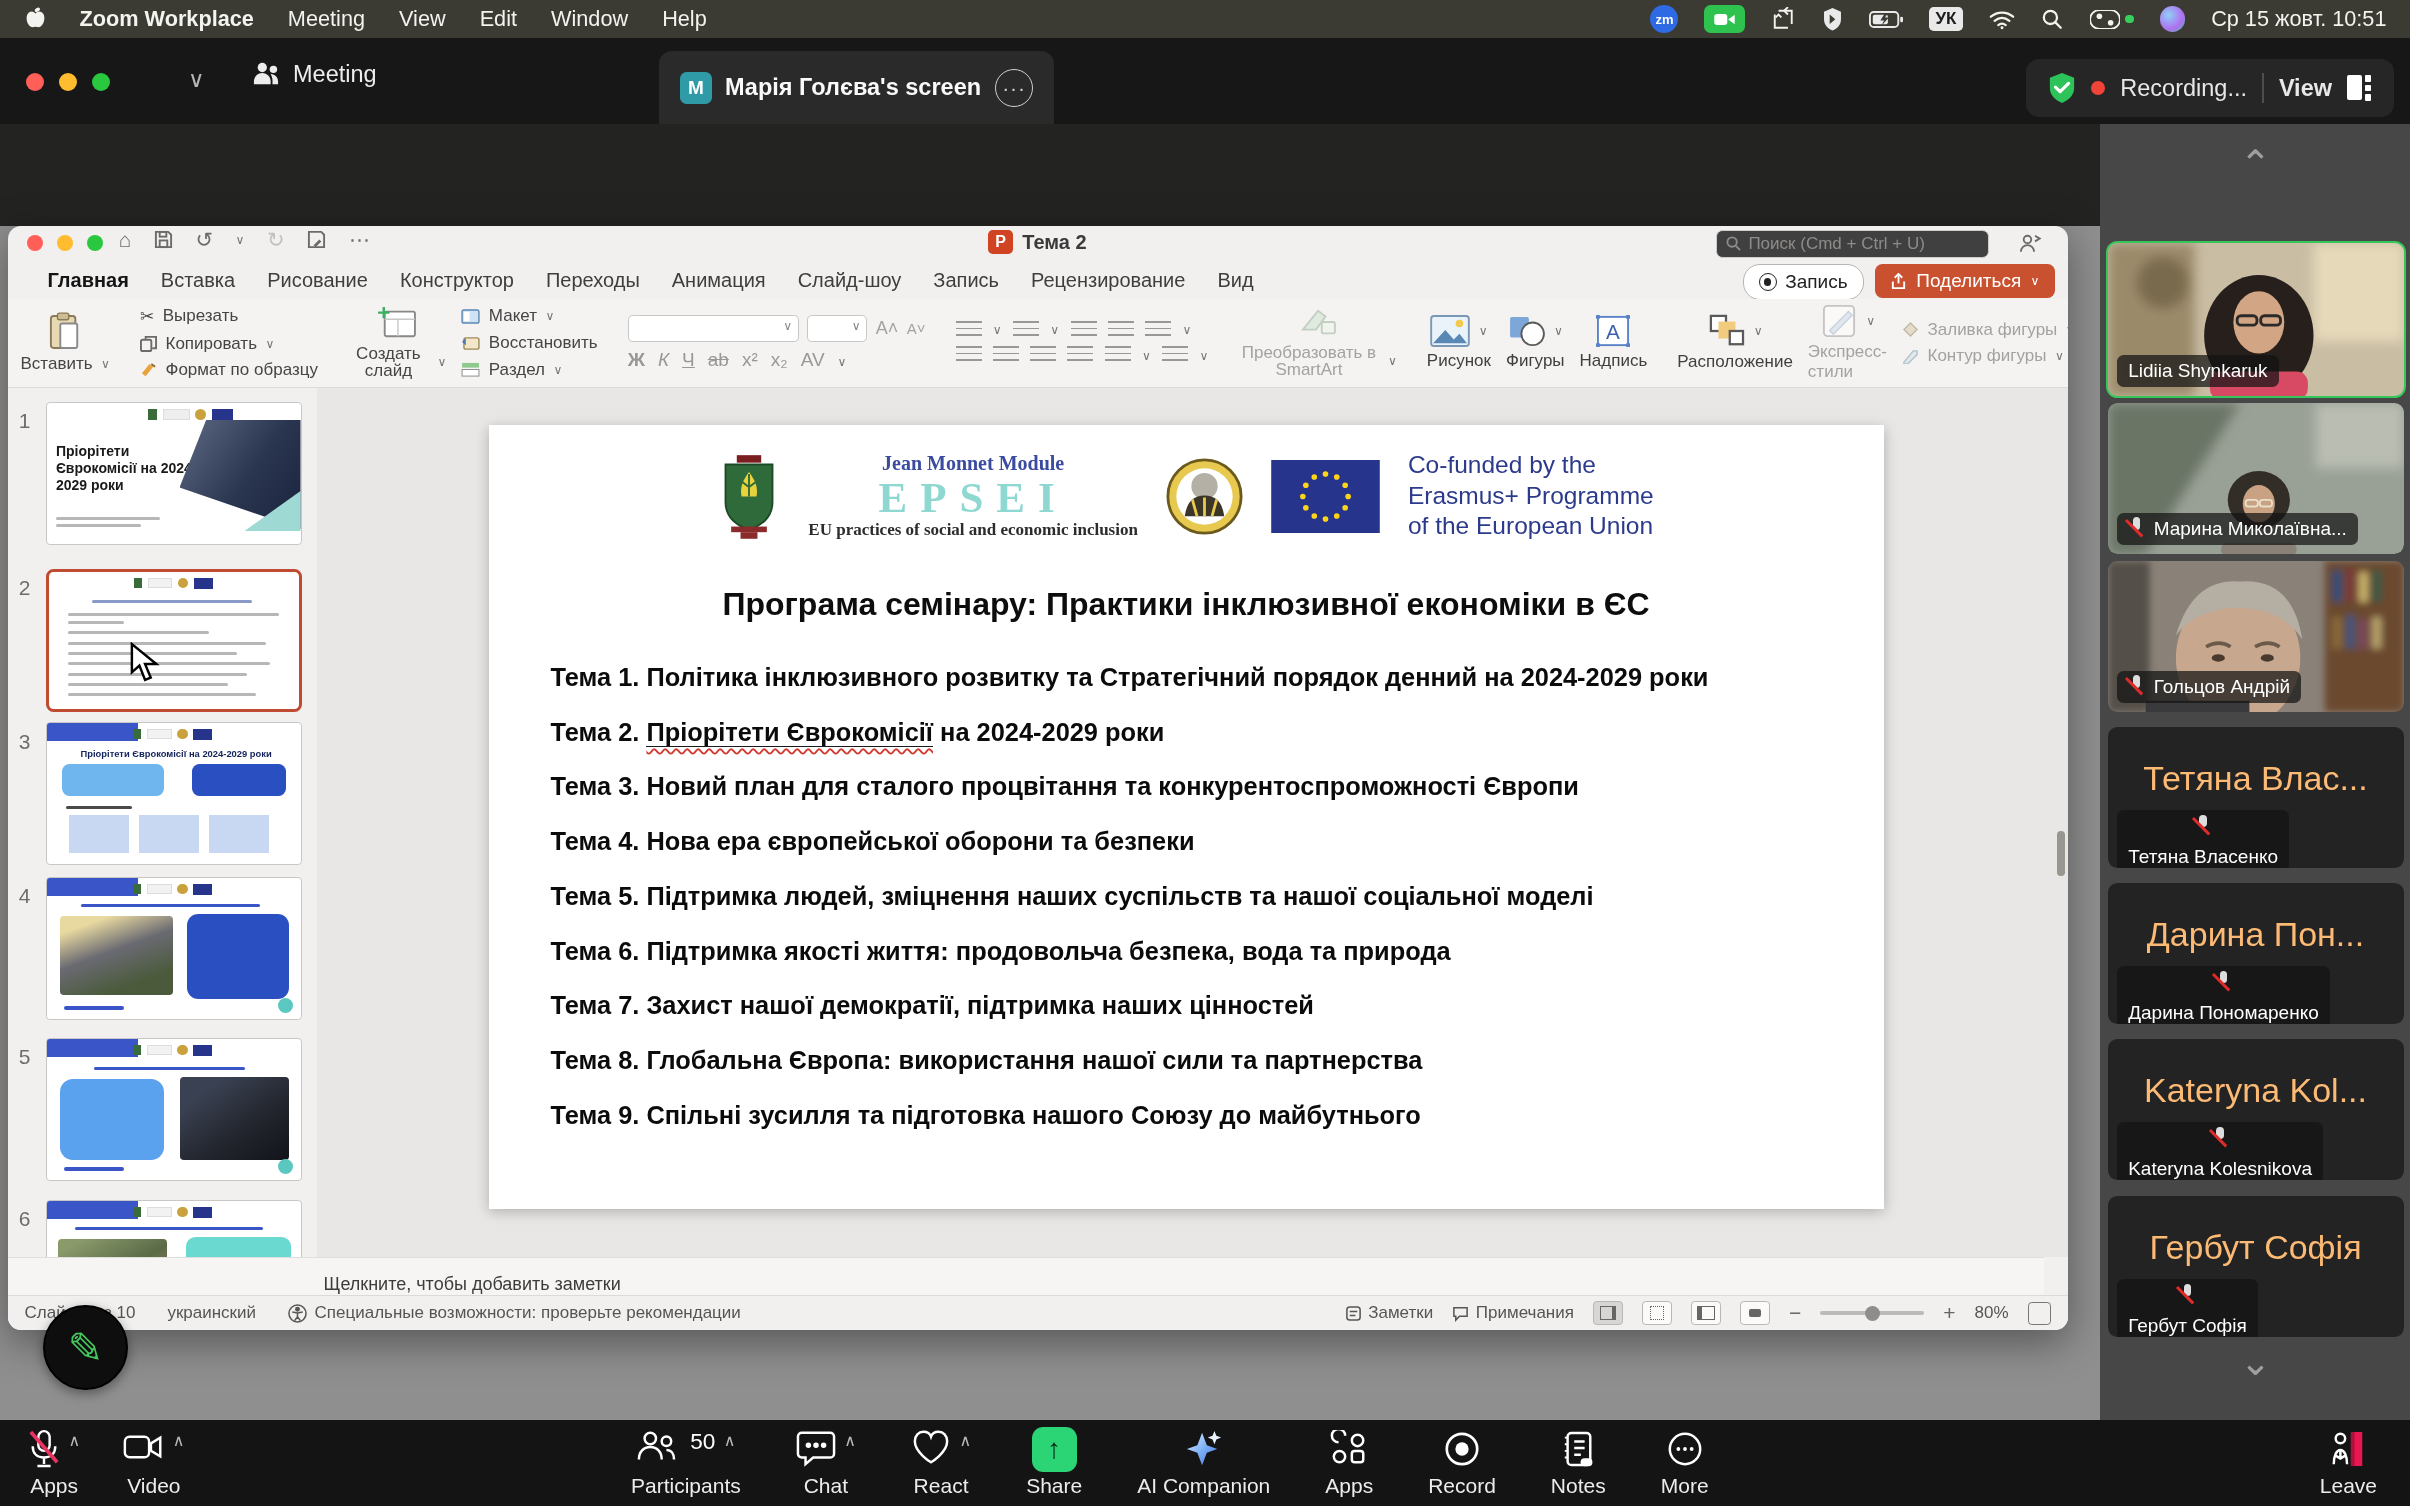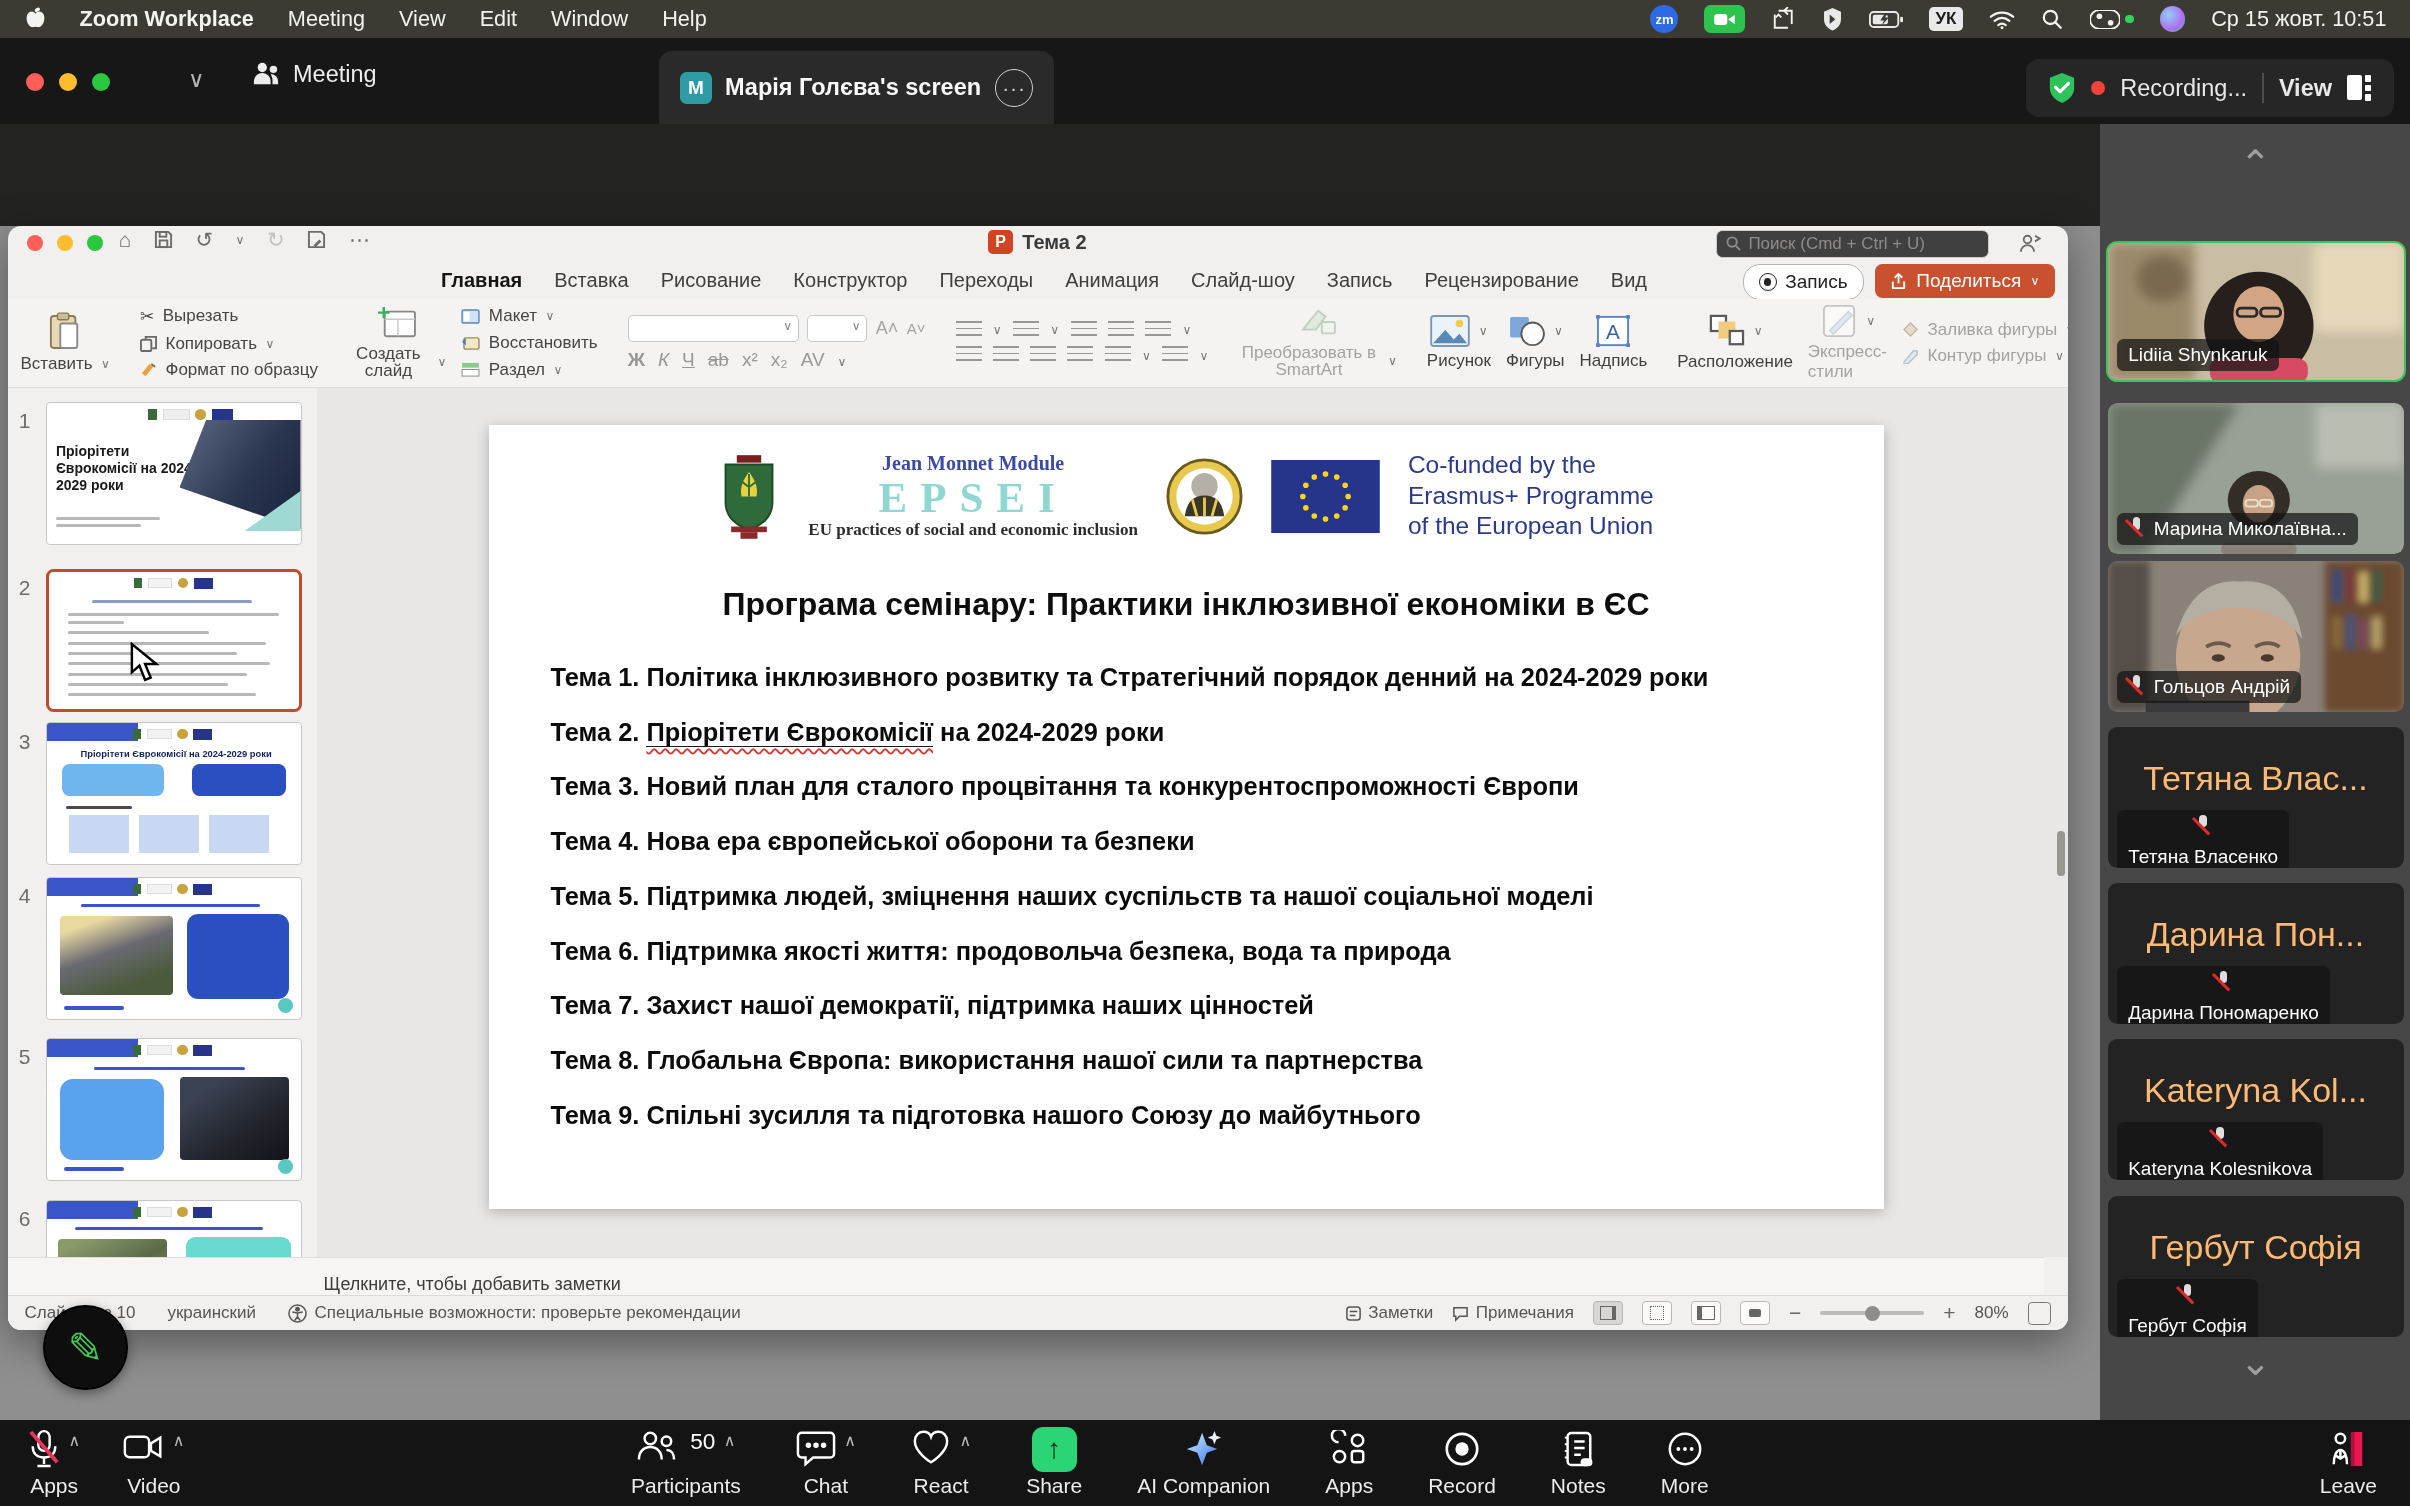--- a/index.html
+++ b/index.html
@@ -55,22 +55,22 @@
   .ticons{position:absolute;left:111px;top:1.9px;display:flex;gap:22.6px;color:#6d6b69;font-size:21px;align-items:center;}
   .doctitle{position:absolute;left:0;right:0;top:3.8px;display:flex;justify-content:center;align-items:center;gap:9.4px;
             font-size:20px;color:#3a3a3a;font-weight:bold;}
   .ppticon{width:24.5px;height:24.5px;border-radius:4.7px;background:#d04423;color:#fff;font-size:16px;font-weight:bold;
            display:flex;align-items:center;justify-content:center;}
   .searchbox{position:absolute;right:79px;top:3.8px;width:273px;height:28px;border:0.9px solid #cfcdcb;border-radius:6.6px;
              background:#404040;display:flex;align-items:center;gap:7.5px;padding:0 9.4px;box-sizing:border-box;
              color:#8e8c8a;font-size:17px;}
   .shareppl{position:absolute;right:26px;top:5.6px;color:#6d6b69;}
 
-  .ptabs{left:0;top:34px;width:2060px;height:40px;display:flex;align-items:center;gap:32px;padding-left:13px;
-         box-sizing:border-box;font-size:20px;color:#3f3e3d;justify-content:center;}
+  .ptabs{left:0;top:34px;width:2060px;height:40px;display:flex;align-items:center;gap:32px;padding-left:40px;
+         box-sizing:border-box;font-size:20px;color:#3f3e3d;}
   .ptabs .active{font-weight:bold;color:#151515;}
   .tabctrl{position:absolute;right:13px;top:38px;display:flex;gap:11.3px;}
   .recbtn{height:34px;border:0.9px solid #b7b5b3;background:#fff;border-radius:17px;display:flex;align-items:center;
           gap:8.5px;padding:0 15px;font-size:19px;color:#222;}
   .recbtn .rdot{width:16px;height:16px;border:1.9px solid #222;border-radius:50%;display:flex;align-items:center;justify-content:center;}
   .recbtn .rdot i{width:7.5px;height:7.5px;background:#222;border-radius:50%;}
   .sharebtn{height:34px;border-radius:7.5px;background:#c9512f;color:#fff;display:flex;align-items:center;gap:9.4px;
             padding:0 15px;font-size:19px;}
 
   
@@ -772,21 +772,21 @@
     </div>
 
     <div id="pencil" class="abs">
       <span>✎</span>
     </div>
   </div>
 
   <div id="panel" class="abs">
     <div class="pchev" style="top:26px">⌃</div>
 
-    <div class="vtile speaking" style="top:119px;height:137px;">
+    <div class="vtile speaking" style="top:119px;height:153px;">
       <svg class="vbg" viewBox="0 0 314 162" preserveAspectRatio="none">
         <defs>
             <filter id="b1" x="-20%" y="-20%" width="140%" height="140%">
               <feGaussianBlur stdDeviation="6"></feGaussianBlur>
             </filter>
           </defs>
         <rect width="314" height="162" fill="#c9bda4"></rect>
         <g filter="url(#b1)">
           <rect x="0" width="92" height="162" fill="#9b8a6b"></rect>
           <rect x="218" y="0" width="96" height="104" fill="#e6d9ba"></rect>

